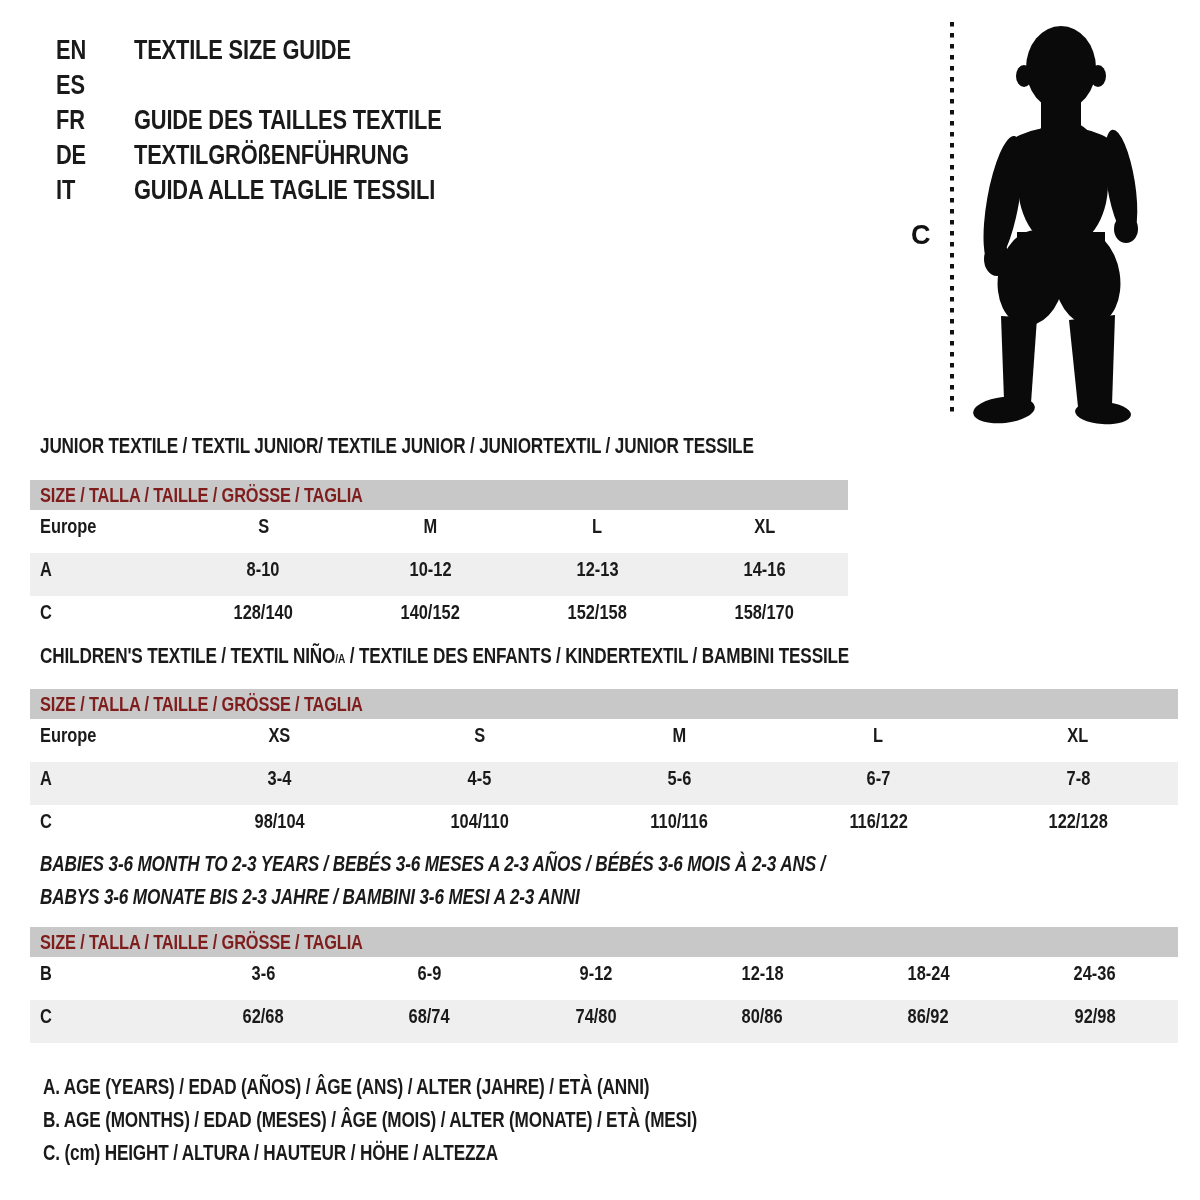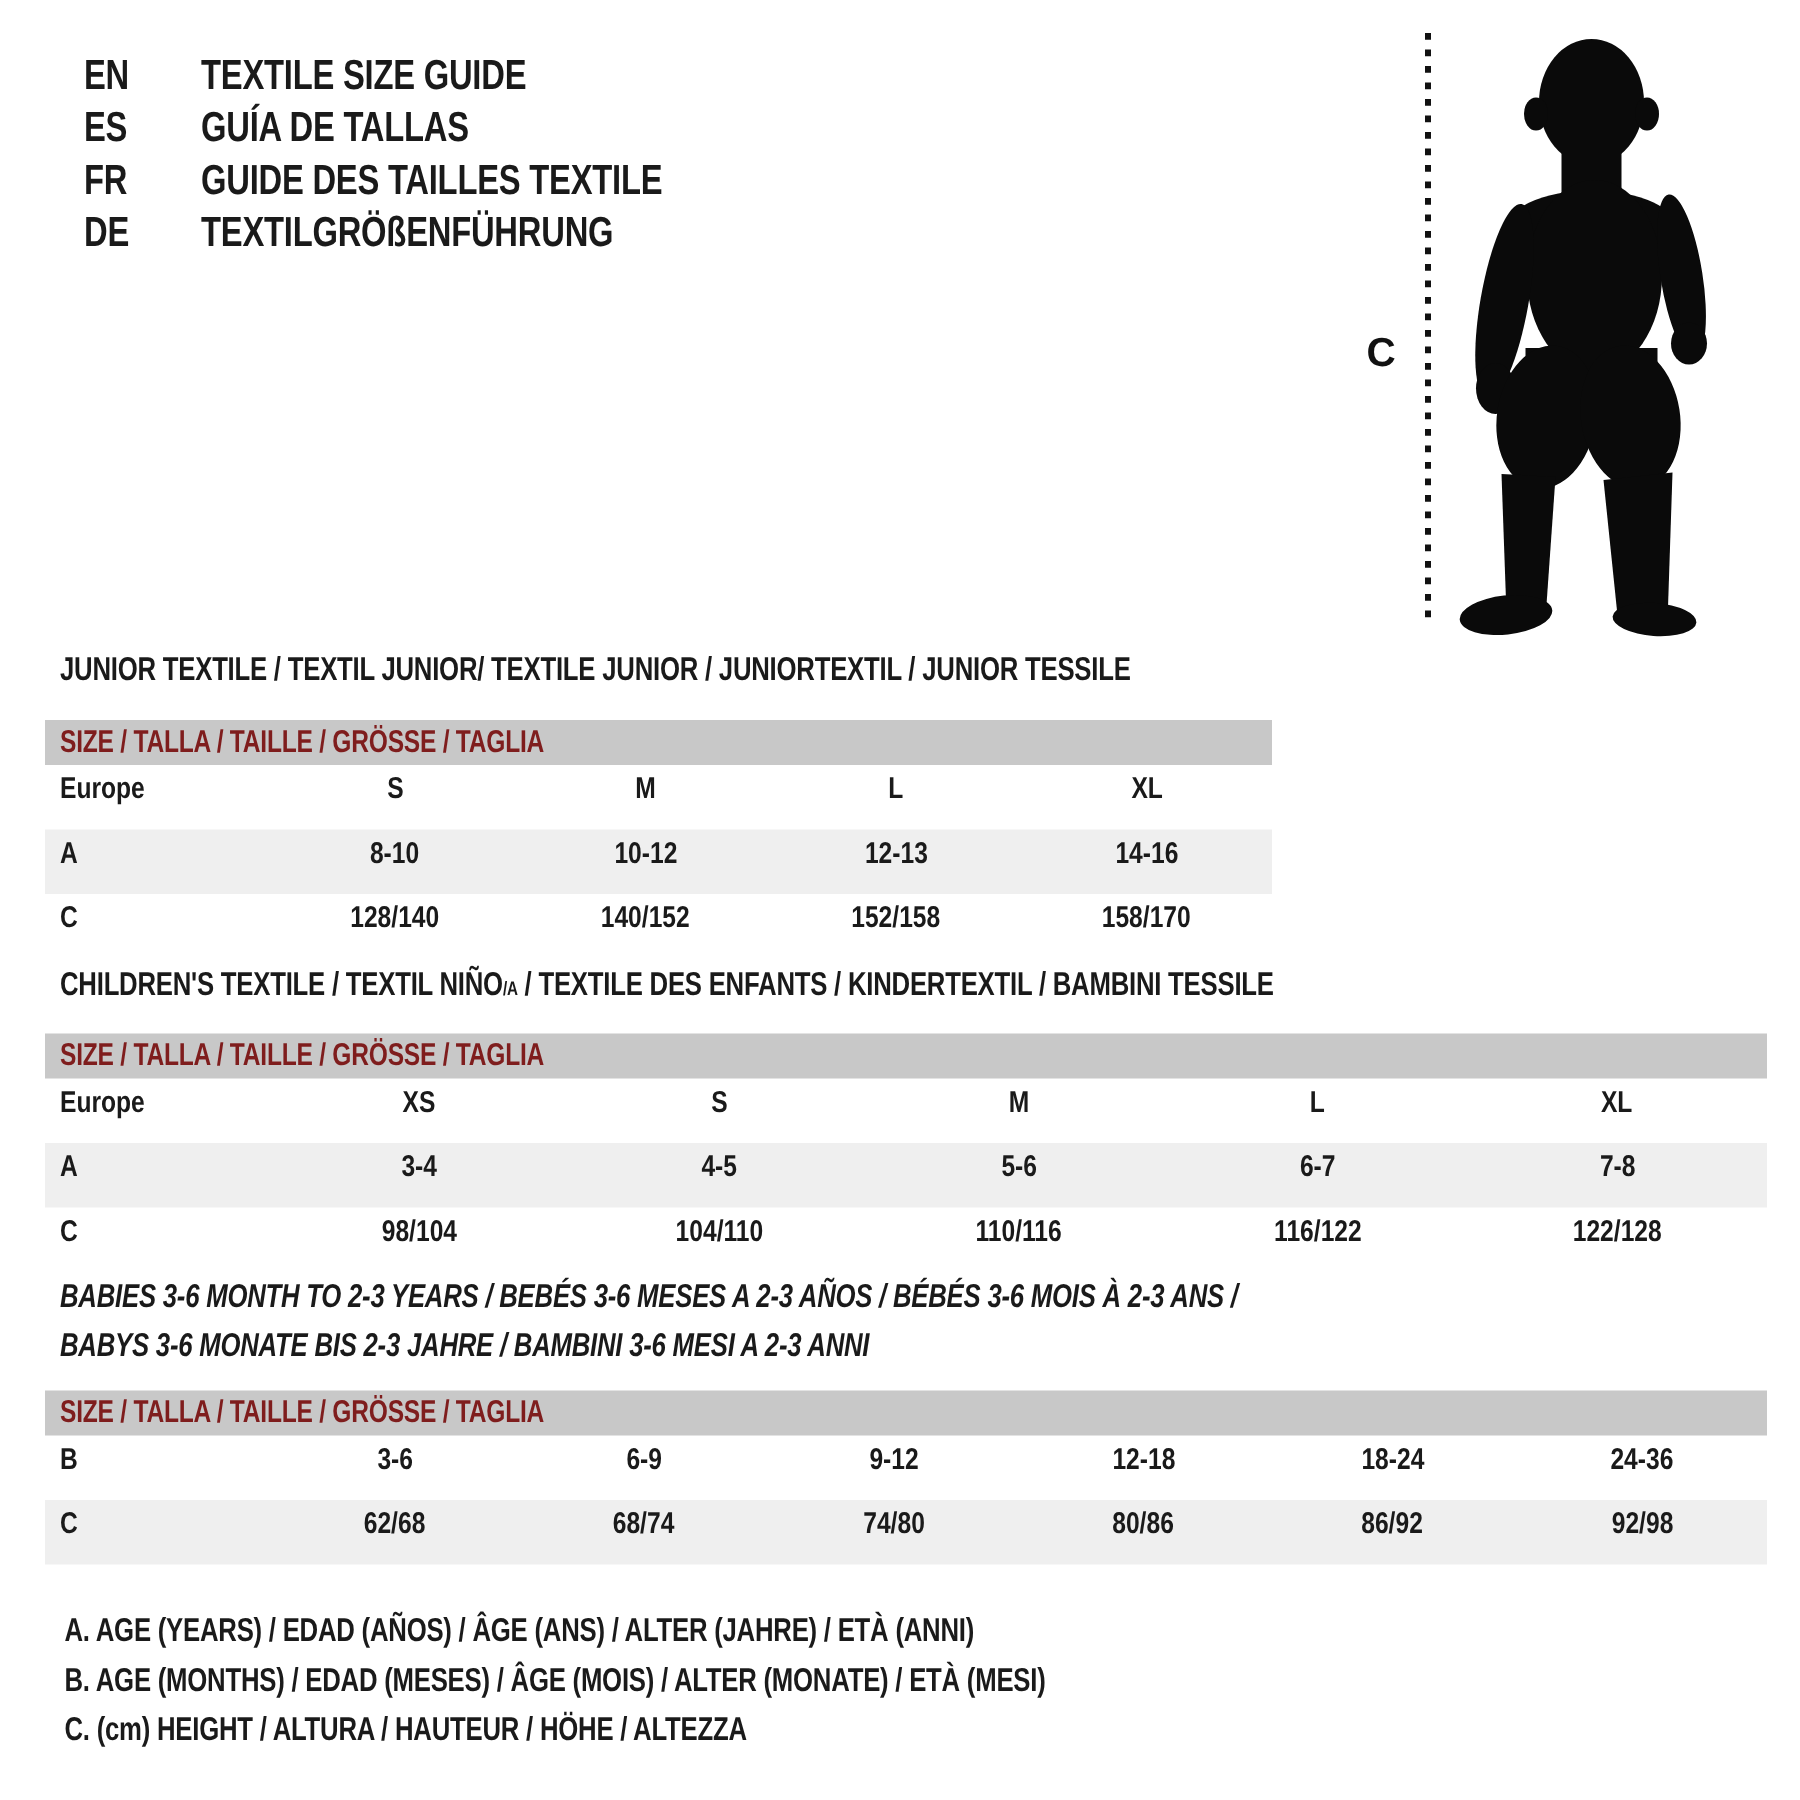--- a/index.html
+++ b/index.html
@@ -40,29 +40,32 @@
 </head>
 <body>
 
 <div class="langs abs">
   <div class="langrow">
     <span class="code"><span class="sq">EN</span></span>
     <span><span class="sq">TEXTILE SIZE GUIDE</span></span>
   </div>
   <div class="langrow">
     <span class="code"><span class="sq">ES</span></span>
-    <span><span class="sq">GUÍA DE TALLAS</span></span>
   </div>
   <div class="langrow">
     <span class="code"><span class="sq">FR</span></span>
     <span><span class="sq">GUIDE DES TAILLES TEXTILE</span></span>
   </div>
   <div class="langrow">
     <span class="code"><span class="sq">DE</span></span>
     <span><span class="sq">TEXTILGRÖßENFÜHRUNG</span></span>
+  </div>
+  <div class="langrow">
+    <span class="code"><span class="sq">IT</span></span>
+    <span><span class="sq">GUIDA ALLE TAGLIE TESSILI</span></span>
   </div>
 </div>
 
 <svg class="abs" style="left:905px;top:14px;" width="260" height="412" viewBox="0 0 260 412">
   <line x1="47" y1="8" x2="47" y2="404" stroke="#111111" stroke-width="4" stroke-dasharray="4.5 6.5"></line>
   <text x="6" y="230" font-size="27" fill="#111111">C</text>
   <g fill="#0a0a0a" transform="translate(68,2)">
     <ellipse cx="88" cy="52" rx="35" ry="42"></ellipse>
     <ellipse cx="51" cy="60" rx="8" ry="11"></ellipse>
     <ellipse cx="125" cy="60" rx="8" ry="11"></ellipse>

